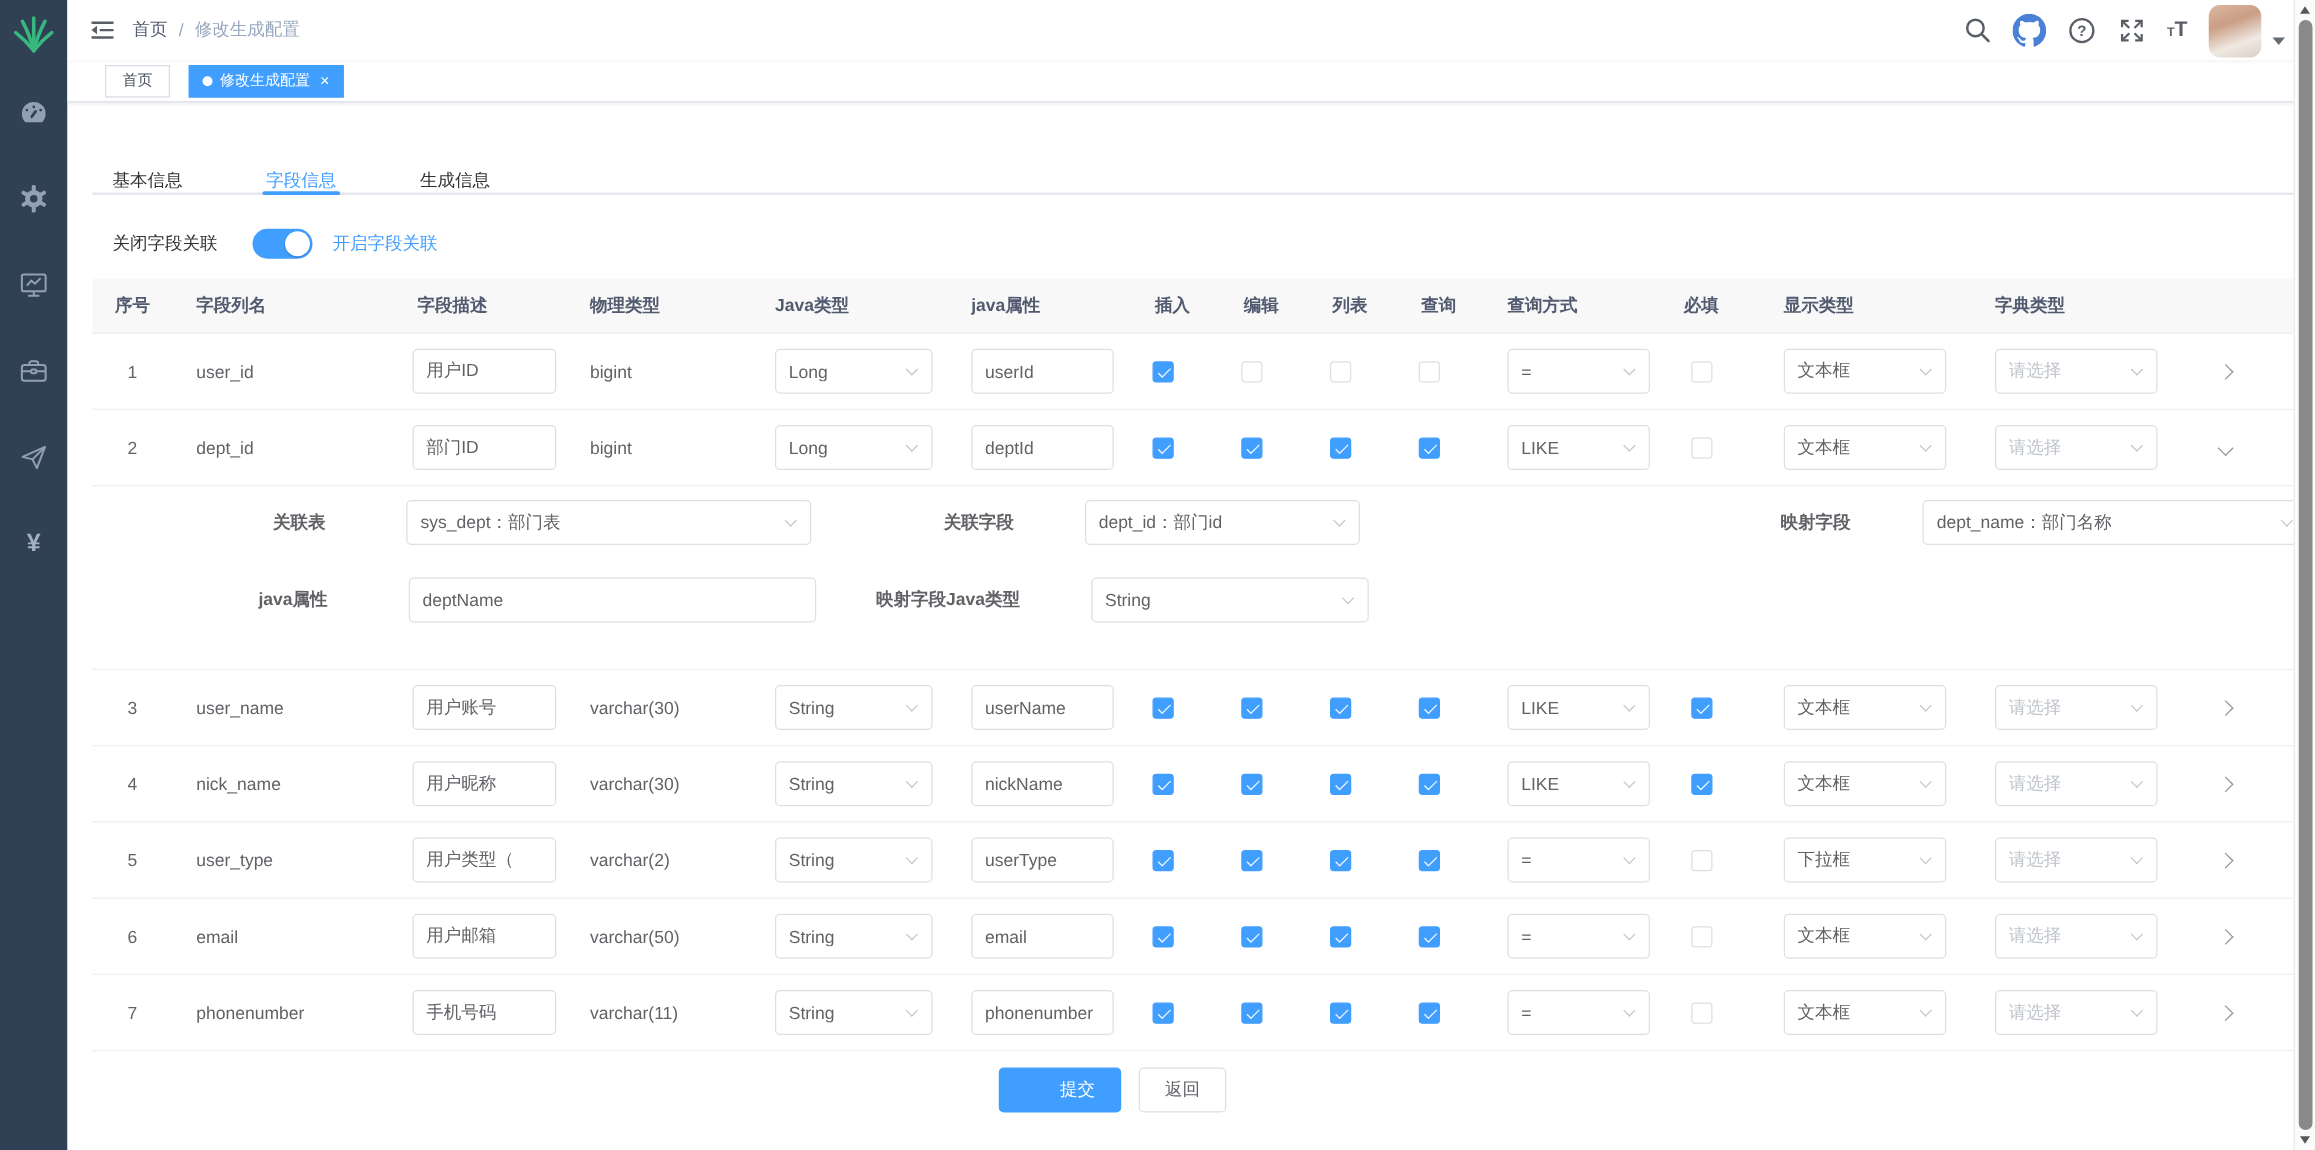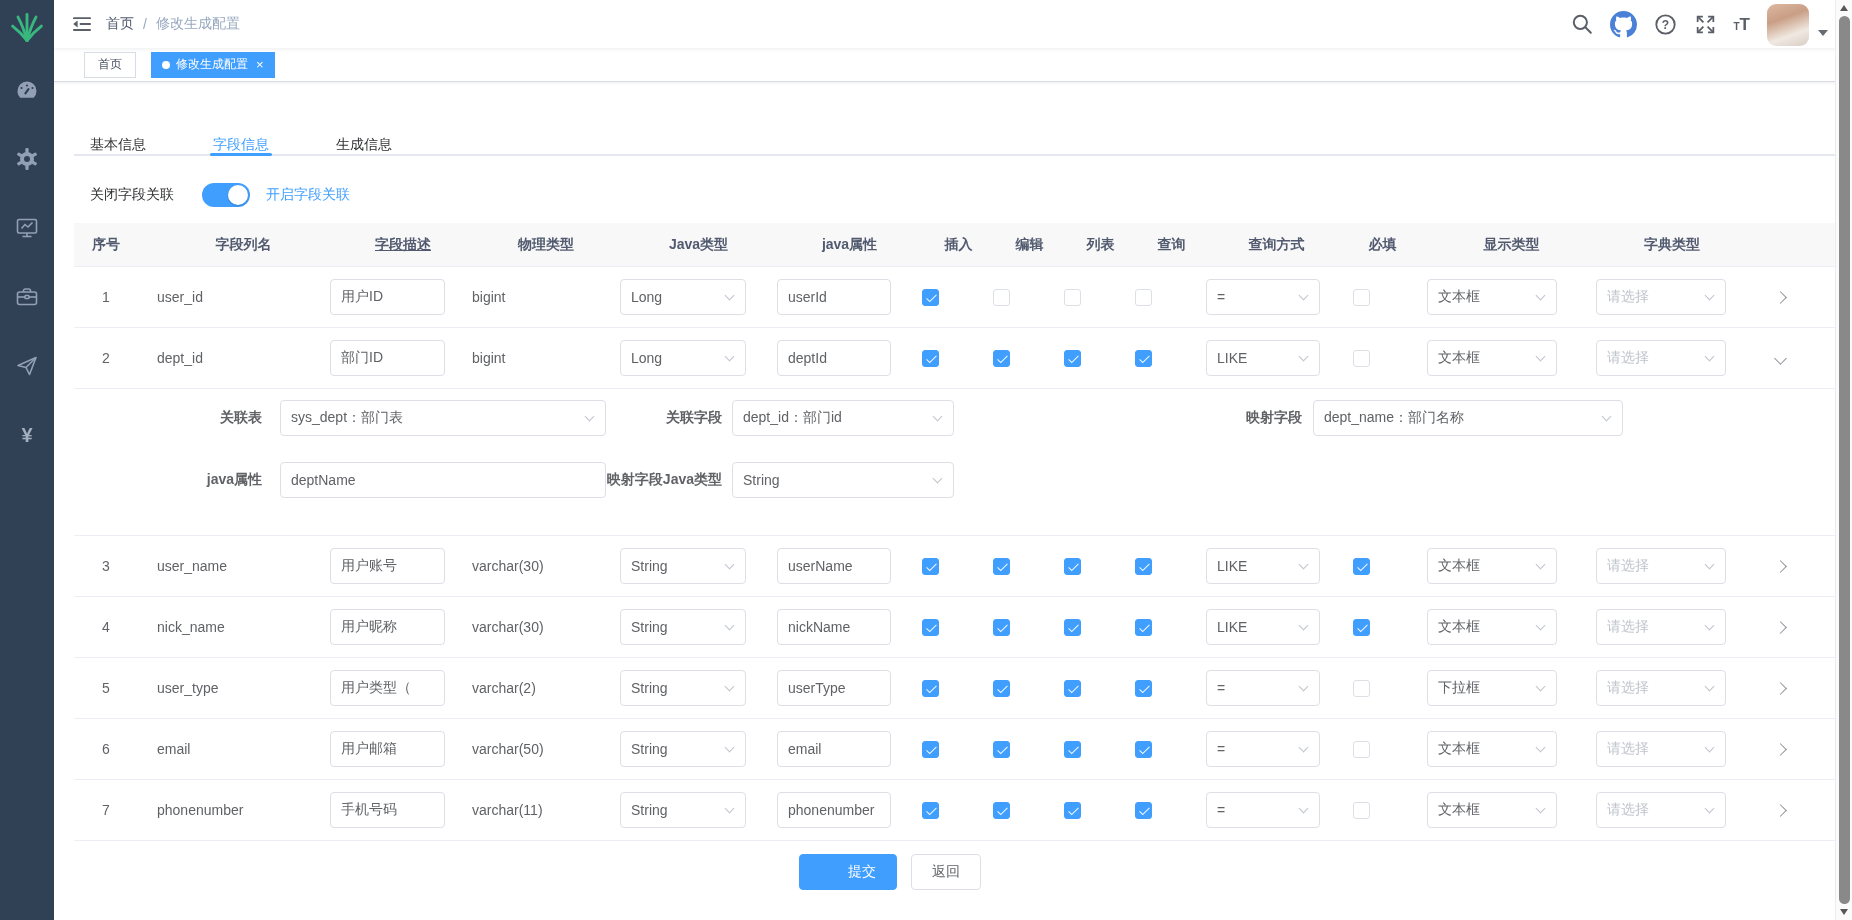--- a/index.html
+++ b/index.html
@@ -67,25 +67,25 @@
   .switch .knob { position:absolute; top:2px; left:2px; width:20px; height:20px; border-radius:50%;
     background:#fff; box-shadow:0 1px 2px rgba(0,0,0,.2); }
   .switch.on .knob { left:auto; right:2px; }
   .assoc-on { font-size:14px; color:#409eff; cursor:pointer; }
 
   
   .gtable { margin-top:8px; position:relative; }
   .tgrid { display:grid; align-items:center;
     grid-template-columns:64px 192px 142px 148px 157px 145px 71px 71px 71px 71px 141px 71px 178px 152px minmax(70px,1fr); }
   .thead { height:44px; background:#f8f8f9; border-bottom:1px solid #ebeef5; }
-  .th { font-size:14px; font-weight:700; color:#515a6e; white-space:nowrap;text-align:center; }
+  .th { font-size:14px; font-weight:700; color:#515a6e; white-space:nowrap; }
   .trow { height:61px; border-bottom:1px solid #ebeef5; }
   .td { font-size:14px; color:#606266; white-space:nowrap; }
   .c-center { text-align:center; }
-  .pl2{padding-left:2px;} .pl4{padding-left:4px;text-decoration:underline;} .pl6{padding-left:6px;} .pl9{padding-left:9px;} .pl19{padding-left:19px;}
+  .pl2{padding-left:2px;} .pl4{padding-left:4px;} .pl6{padding-left:6px;} .pl9{padding-left:9px;} .pl19{padding-left:19px;}
 
   
   .inp, .sel { display:inline-flex; align-items:center; height:36px; border:1px solid #dcdfe6;
     border-radius:4px; background:#fff; padding:0 10px; cursor:pointer; position:relative; }
   .inp { cursor:text; }
   .inp-text, .sel-text { font-size:14px; color:#606266; overflow:hidden; white-space:nowrap; flex:1; }
   .sel .arr { width:7px; height:7px; border-right:1.3px solid #c0c4cc; border-bottom:1.3px solid #c0c4cc;
     transform:rotate(45deg); margin:-3px 2px 0 8px; flex:0 0 7px; }
   .sel.placeholder .sel-text { color:#c0c4cc; }
   .w115{width:115px;} .w114{width:114px;} .w126{width:126px;} .w130{width:130px;}
@@ -96,21 +96,21 @@
   .cb.checked { background:#409eff; border-color:#409eff; }
   .cb.checked::after { content:''; position:absolute; left:5.5px; top:2px; width:4px; height:9px;
     border:solid rgba(255,255,255,.92); border-width:0 1.6px 1.6px 0; transform:rotate(45deg); }
 
   .expander { display:inline-block; width:9px; height:9px; border-top:1.5px solid #8f9399;
     border-right:1.5px solid #8f9399; transform:rotate(45deg); cursor:pointer; margin-left:28px; }
   .expander.open { transform:rotate(135deg); margin-top:-4px; }
 
   
   .exp { border-bottom:1px solid #ebeef5; padding:11px 0 37px; }
-  .exp-line { display:flex; align-items:center; }
+  .exp-line { display:flex; align-items:center;gap:47px; }
   .exp-line + .exp-line { margin-top:26px; }
   .exp-label { font-size:14px; font-weight:700; color:#606266; text-align:right; white-space:nowrap; }
   .lab-a { width:206px; padding-right:18px; }
   .lab-b { width:126px; padding-right:10px; }
   .lab-c { width:359px; padding-right:11px; }
 
   
   .footer { margin-top:13px; display:flex; justify-content:center; gap:14px; transform:translateX(-70px); }
   .btn { height:36px; padding:0 20px; font-size:14px; border-radius:4px; cursor:pointer;
     border:1px solid #dcdfe6; background:#fff; color:#606266; font-family:inherit; }

